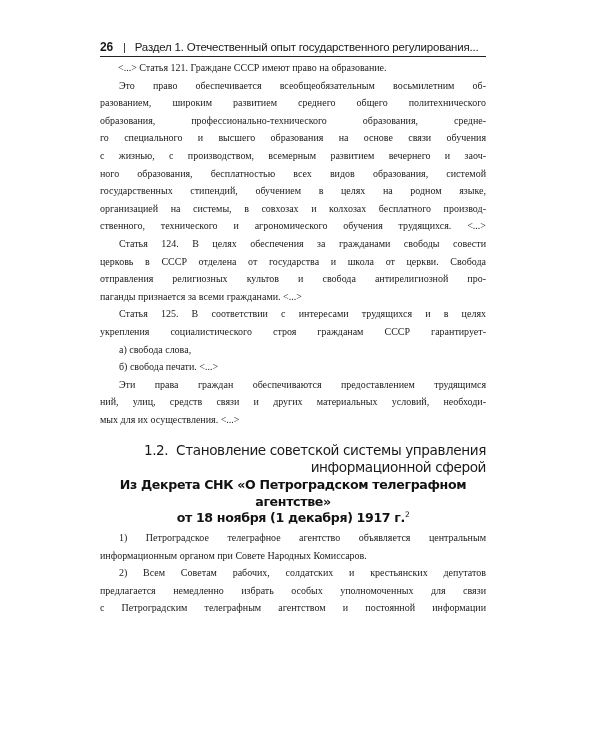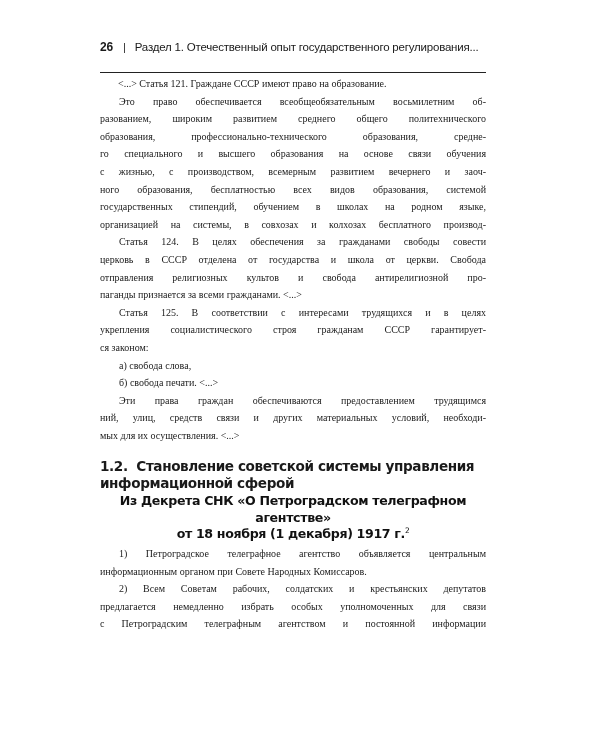--- a/index.html
+++ b/index.html
@@ -23,21 +23,21 @@
     .running-head {
       font-family: "Liberation Sans", "DejaVu Sans", sans-serif;
       font-size: 11.5px;
       letter-spacing: -0.2px;
       height: 16px;
       line-height: 14px;
       border-bottom: 1.3px solid #222;
       white-space: nowrap;
       display: flex;
       align-items: flex-end;
-      padding-bottom: 18px;
+      padding-bottom: 2px;
     }
     .running-head .page-num {
       font-weight: bold;
       font-size: 12px;
     }
     .running-head .sep {
       margin: 0 9px 0 10px;
       color: #333;
     }
     .heading {
@@ -51,24 +51,24 @@
     }
     .heading sup, .body sup {
       font-size: 7.5px;
       font-weight: normal;
       vertical-align: 5px;
       line-height: 0;
     }
     .h-const { margin-top: 15px; }
     .section-title {
       font-family: "DejaVu Sans", "Liberation Sans", sans-serif;
-      font-weight: bold;
+      font-weight: normal;
       font-size: 13.6px;
       letter-spacing: -0.4px;
-      text-align: left;
+      text-align: right;
       line-height: 17px;
       margin-top: 14px;
     }
     .h-decree { margin-top: 1px; }
     .body {
       font-family: "Liberation Serif", "DejaVu Serif", serif;
       font-size: 10px;
       line-height: 17.6px;
       text-align: justify;
       hyphens: manual;
@@ -102,33 +102,33 @@
     <div>
       <span class="line last ind" style="padding-left:18px">&lt;...&gt; Статья 121. Граждане СССР имеют право на образование.</span>
     </div>
     <div>
       <span class="line ind">Это право обеспечивается всеобщеобязательным восьмилетним об-</span>
       <span class="line">разованием, широким развитием среднего общего политехнического</span>
       <span class="line">образования, профессионально-технического образования, средне-</span>
       <span class="line">го специального и высшего образования на основе связи обучения</span>
       <span class="line">с жизнью, с производством, всемерным развитием вечернего и заоч-</span>
       <span class="line">ного образования, бесплатностью всех видов образования, системой</span>
-      <span class="line">государственных стипендий, обучением в школах на родном языке,</span>
+      <span class="line">государственных стипендий, обучением в целях на родном языке,</span>
       <span class="line">организацией на системы, в совхозах и колхозах бесплатного производ-</span>
+      <span class="line">ственного, технического и агрономического обучения трудящихся. &lt;...&gt;</span>
     </div>
     <div>
       <span class="line ind">Статья 124. В целях обеспечения за гражданами свободы совести</span>
       <span class="line">церковь в СССР отделена от государства и школа от церкви. Свобода</span>
       <span class="line">отправления религиозных культов и свобода антирелигиозной про-</span>
       <span class="line last">паганды признается за всеми гражданами. &lt;...&gt;</span>
     </div>
     <div>
       <span class="line ind">Статья 125. В соответствии с интересами трудящихся и в целях</span>
       <span class="line">укрепления социалистического строя гражданам СССР гарантирует-</span>
-      <span class="line last">ся законом:</span>
     </div>
     <div>
       <span class="line last ind">а)  свобода слова,</span>
     </div>
     <div>
       <span class="line last ind">б)  свобода печати. &lt;...&gt;</span>
     </div>
     <div>
       <span class="line ind">Эти права граждан обеспечиваются предоставлением трудящимся</span>
       <span class="line">ний, улиц, средств связи и других материальных условий, необходи-</span>

